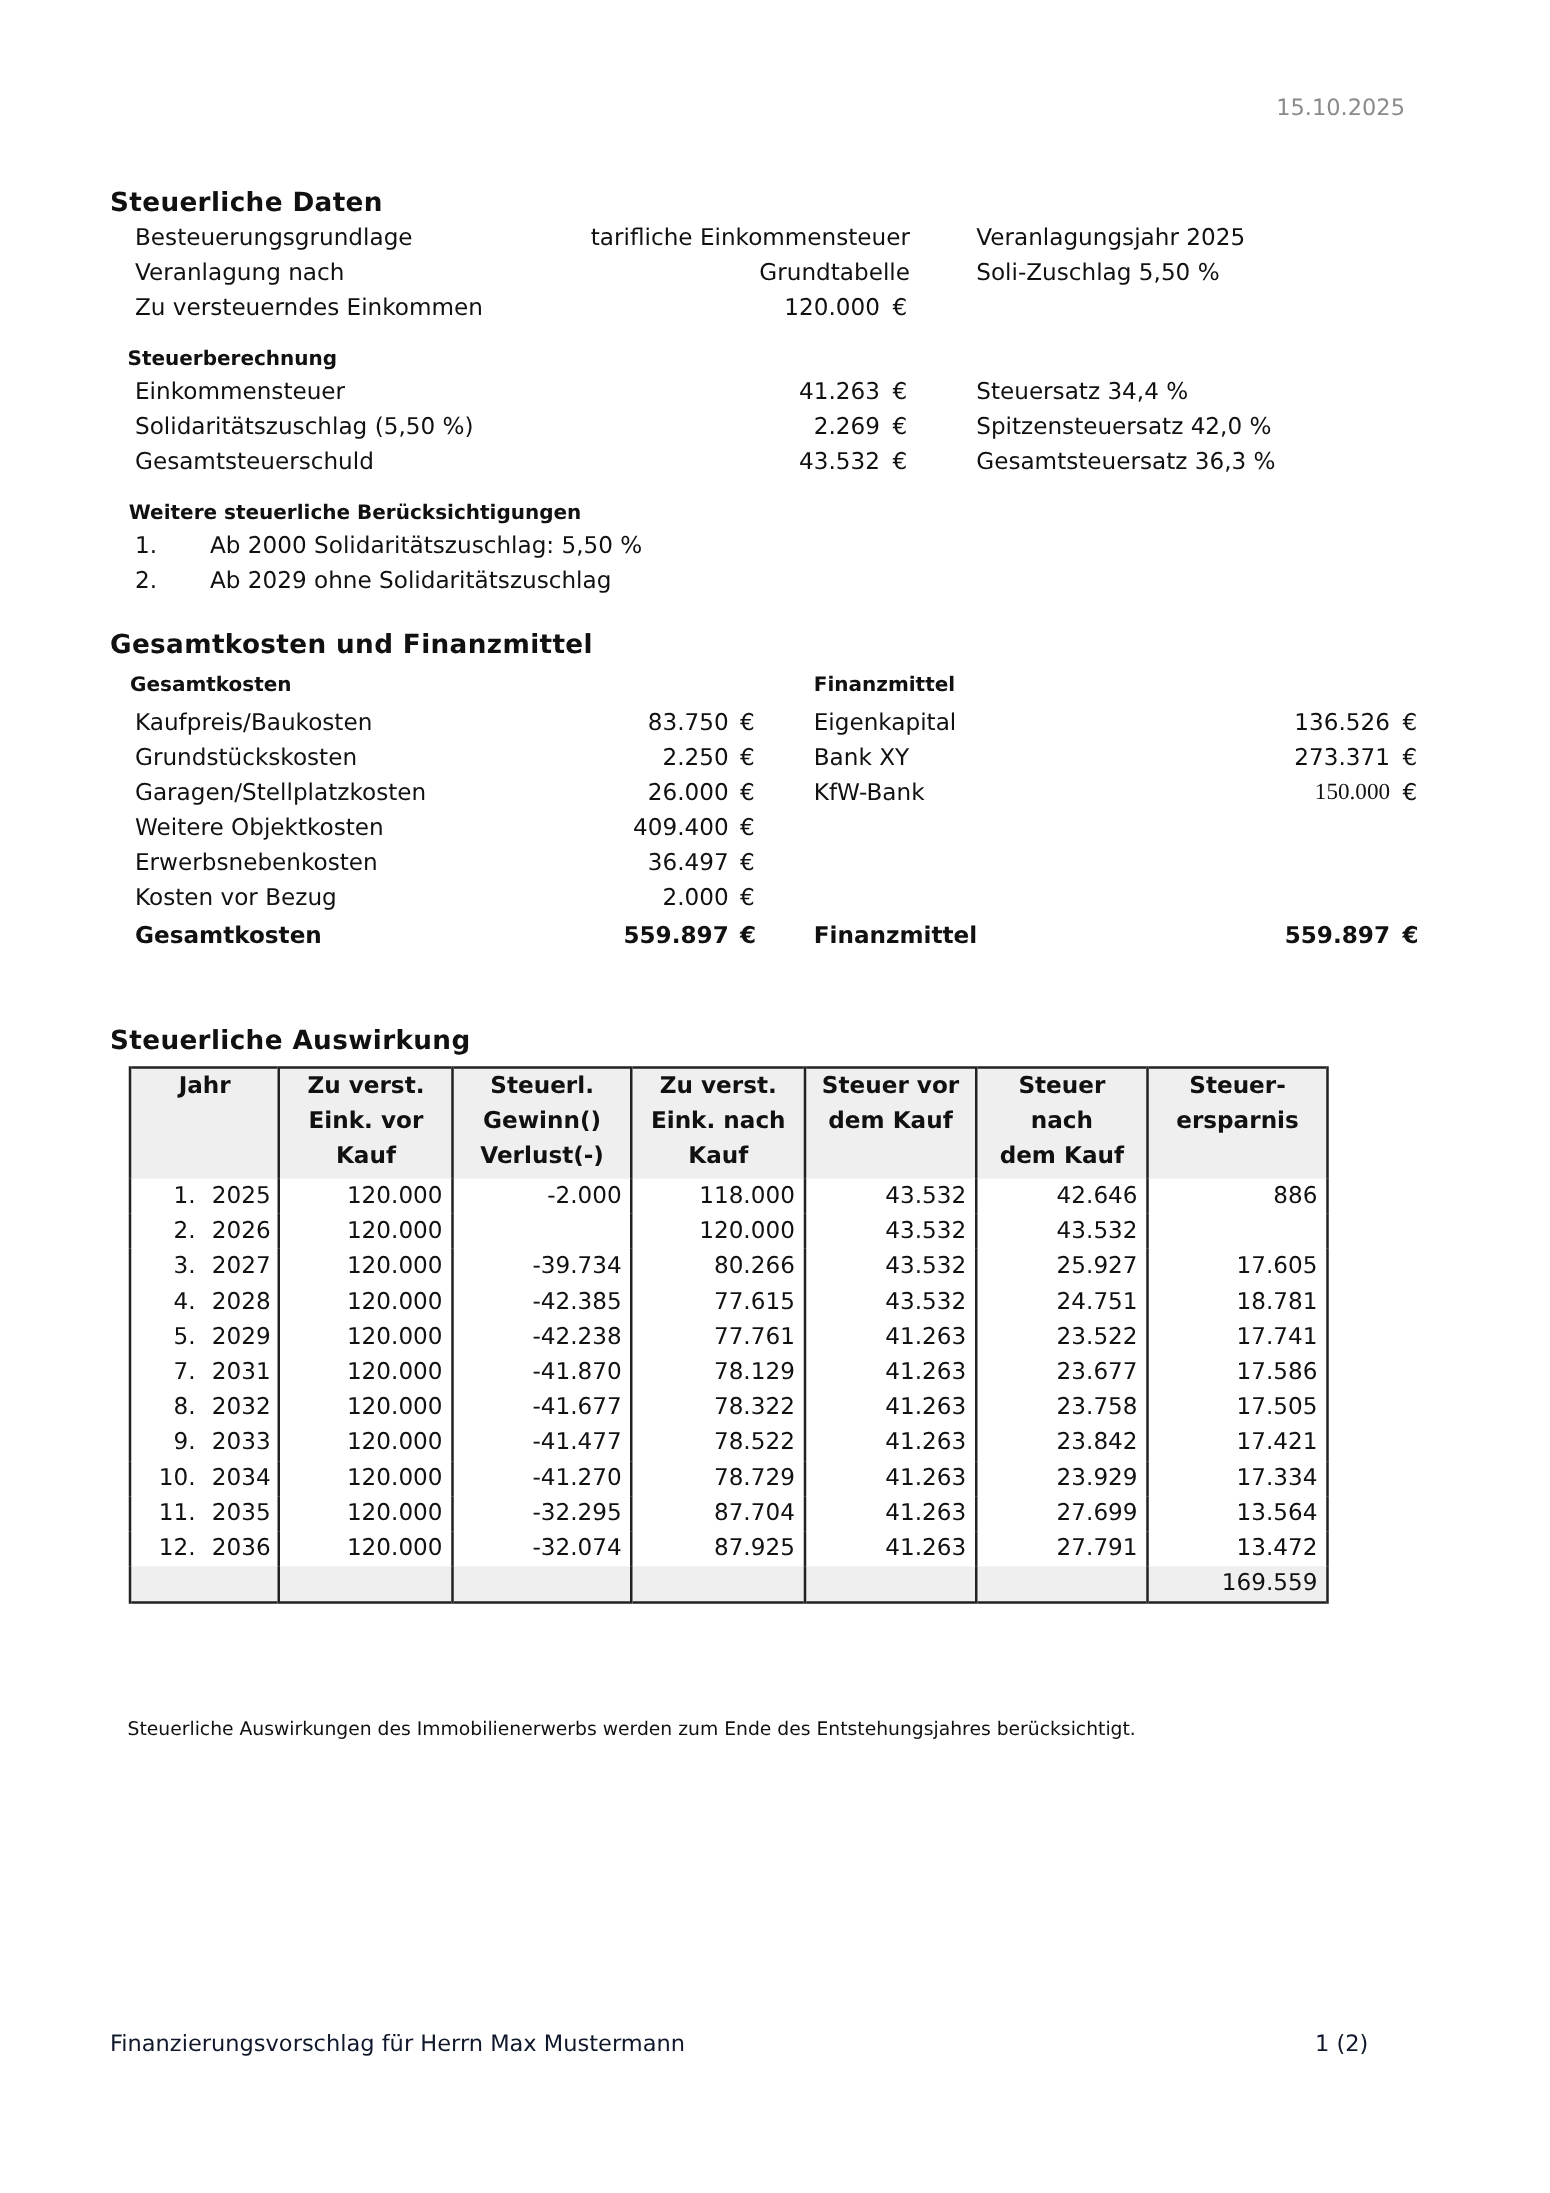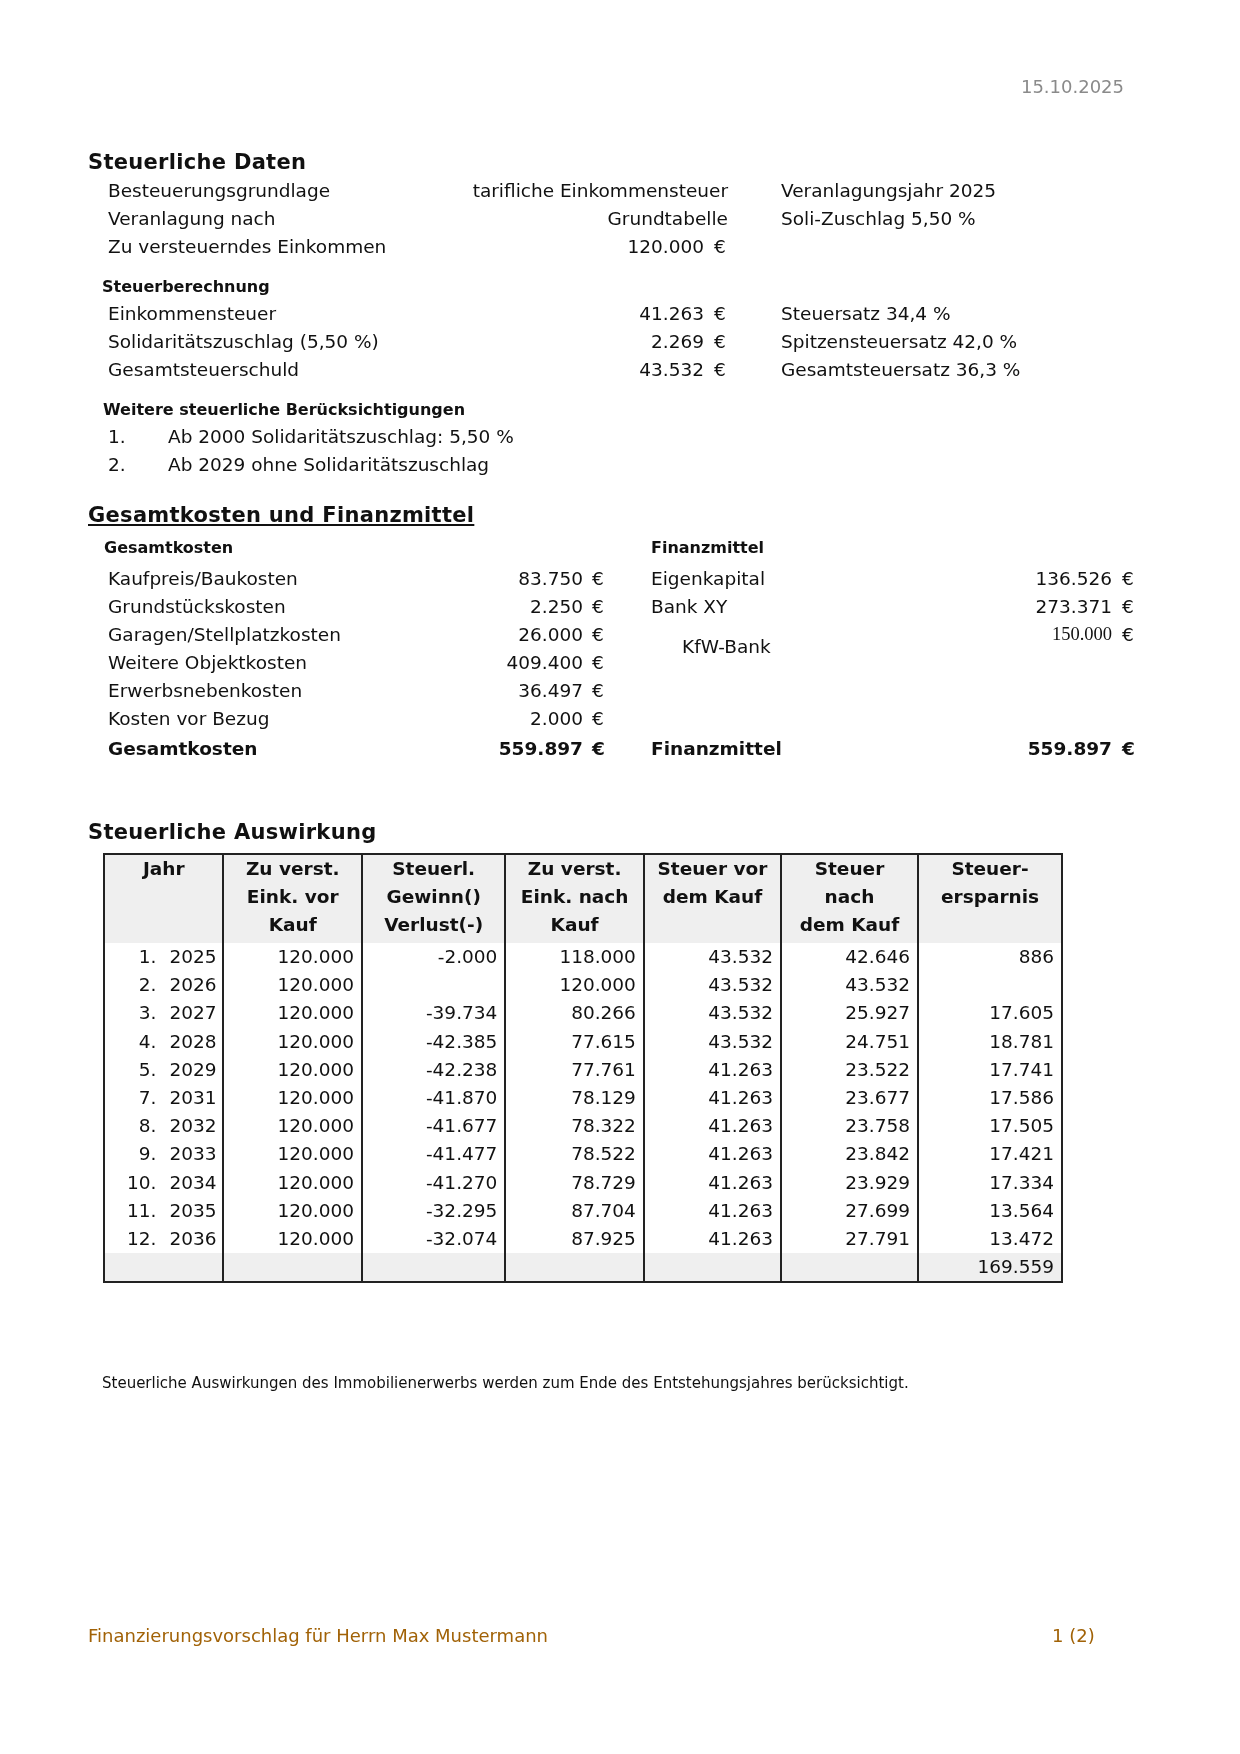--- a/index.html
+++ b/index.html
@@ -16,21 +16,21 @@
   
   table.tax { position: absolute; left: 103px; top: 853px; width: 960px; border-collapse: collapse; font-size: 18.5px; }
   table.tax th, table.tax td { border-left: 2px solid #222; border-right: 2px solid #222; padding: 0 7px; }
   table.tax thead tr { background: #efefef; }
   table.tax th { font-weight: bold; vertical-align: top; text-align: center; line-height: 28px; padding-top: 0; height: 88px; font-size: 18.5px; }
   table.tax td { text-align: right; line-height: 28.2px; height: 28.2px; }
   table.tax tbody tr.total { background: #efefef; }
   table.tax { border: 2px solid #222; }
   table.tax td.year { padding-right: 6px; }
   .footnote { top: 1374px; left: 102px; font-size: 15px; }
-  .footer { top: 1625px; font-size: 18px; color: #a16207; }
+  .footer { top: 1625px; font-size: 18px; color: #0f172a; }
 </style>
 </head>
 <body>
 
 <div class="abs date">15.10.2025</div>
 
 <div class="abs h1" style="top:150px;left:88px;">Steuerliche Daten</div>
 
 <div>
   <div class="abs txt" style="top:180px;left:108px;">Besteuerungsgrundlage</div>
@@ -72,21 +72,21 @@
 <div class="abs h2" style="top:400px;left:103px;">Weitere steuerliche Berücksichtigungen</div>
 <div>
   <div class="abs txt" style="top:426px;left:108px;">1.</div>
   <div class="abs txt" style="top:426px;left:168px;">Ab 2000 Solidaritätszuschlag: 5,50 %</div>
 </div>
 <div>
   <div class="abs txt" style="top:454px;left:108px;">2.</div>
   <div class="abs txt" style="top:454px;left:168px;">Ab 2029 ohne Solidaritätszuschlag</div>
 </div>
 
-<div class="abs h1" style="top:503px;left:88px;text-decoration:underline;">Gesamtkosten und Finanzmittel</div>
+<div class="abs h1" style="top:503px;left:88px;">Gesamtkosten und Finanzmittel</div>
 
 <div class="abs h2" style="top:538px;left:104px;">Gesamtkosten</div>
 <div class="abs h2" style="top:538px;left:651px;">Finanzmittel</div>
 
 <div>
   <div>
     <div class="abs txt" style="top:568px;left:108px;">Kaufpreis/Baukosten</div>
     <div class="abs txt r" style="top:568px;right:657px;margin-left:34px;">83.750</div>
     <div class="abs eur" style="top:568px;left:592px;">€</div>
   </div>
@@ -127,21 +127,21 @@
     <div class="abs txt" style="top:568px;left:651px;">Eigenkapital</div>
     <div class="abs txt r" style="top:568px;right:128px;">136.526</div>
     <div class="abs eur" style="top:568px;left:1122px;">€</div>
   </div>
   <div>
     <div class="abs txt" style="top:596px;left:651px;">Bank XY</div>
     <div class="abs txt r" style="top:596px;right:128px;">273.371</div>
     <div class="abs eur" style="top:596px;left:1122px;">€</div>
   </div>
   <div>
-    <div class="abs txt" style="top:624px;left:682px;margin-top:12px;">KfW-Bank</div>
+    <div class="abs txt" style="top:624px;left:651px;">KfW-Bank</div>
     <div class="abs txt r" style="top:624px;right:128px;font-family:Liberation Serif, serif;">150.000</div>
     <div class="abs eur" style="top:624px;left:1122px;">€</div>
   </div>
   <div>
     <div class="abs txt bold" style="top:738px;left:651px;">Finanzmittel</div>
     <div class="abs txt r bold" style="top:738px;right:128px;">559.897</div>
     <div class="abs eur bold" style="top:738px;left:1122px;">€</div>
   </div>
 </div>
 

